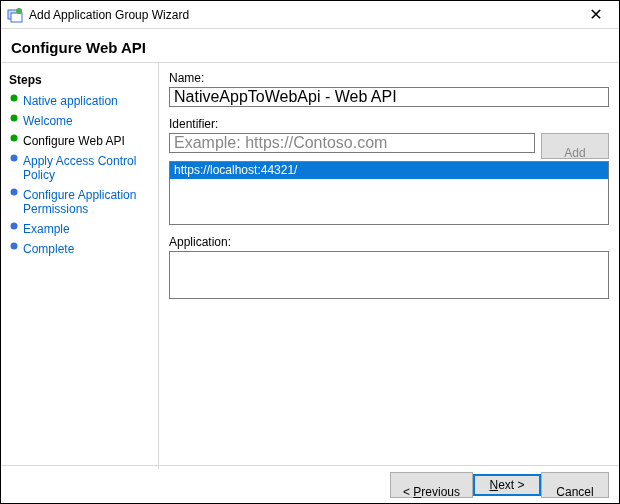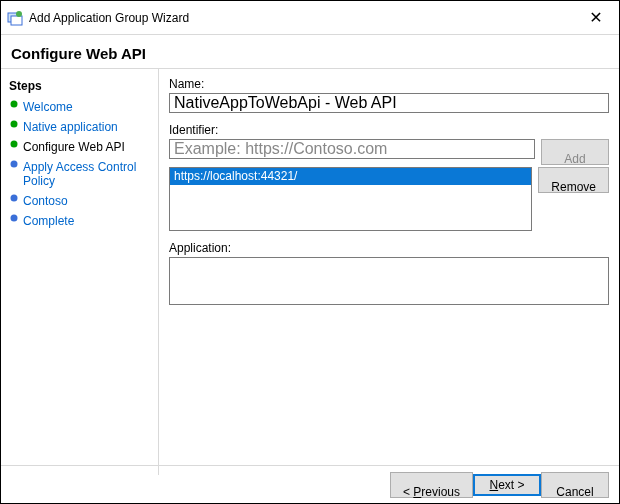--- a/index.html
+++ b/index.html
@@ -11,21 +11,21 @@
     color: #000;
     width: 620px;
     height: 504px;
     border: 1px solid #000;
     position: relative;
     overflow: hidden;
   }
   .titlebar {
     display: flex;
     align-items: center;
-    height: 34px;
+    height: 28px;
     padding: 0 6px;
     border-bottom: 1px solid #d9d9d9;
   }
   .titlebar .app-icon {
     width: 16px; height: 16px;
     margin-right: 6px;
     display: inline-block;
   }
   .titlebar .title {
     flex: 1;
@@ -167,53 +167,61 @@
 
   <div class="sidebar">
     <div class="sidebar-hdr">Steps</div>
 
     <div class="step">
       <span class="bullet">
         <svg width="8" height="8">
             <circle cx="4" cy="4" r="3.5" fill="#00a000"></circle>
           </svg>
       </span>
+      <span class="lbl">Native application</span>
+    </div>
+    <div class="step">
+      <span class="bullet">
+        <svg width="8" height="8">
+            <circle cx="4" cy="4" r="3.5" fill="#00a000"></circle>
+          </svg>
+      </span>
       <span class="lbl">Welcome</span>
     </div>
-    <div class="step">
+    <div class="step current">
       <span class="bullet">
         <svg width="8" height="8">
             <circle cx="4" cy="4" r="3.5" fill="#00a000"></circle>
           </svg>
       </span>
-      <span class="lbl">Native application</span>
-    </div>
-    <div class="step current">
-      <span class="bullet">
-        <svg width="8" height="8">
-            <circle cx="4" cy="4" r="3.5" fill="#00a000"></circle>
-          </svg>
-      </span>
       <span class="lbl">Configure Web API</span>
     </div>
     <div class="step">
       <span class="bullet">
         <svg width="8" height="8">
             <circle cx="4" cy="4" r="3.5" fill="#3a6fd8"></circle>
           </svg>
       </span>
       <span class="lbl">Apply Access Control Policy</span>
     </div>
     <div class="step">
       <span class="bullet">
         <svg width="8" height="8">
             <circle cx="4" cy="4" r="3.5" fill="#3a6fd8"></circle>
           </svg>
       </span>
-      <span class="lbl">Contoso</span>
+      <span class="lbl">Configure Application Permissions</span>
+    </div>
+    <div class="step">
+      <span class="bullet">
+        <svg width="8" height="8">
+            <circle cx="4" cy="4" r="3.5" fill="#3a6fd8"></circle>
+          </svg>
+      </span>
+      <span class="lbl">Example</span>
     </div>
     <div class="step">
       <span class="bullet">
         <svg width="8" height="8">
             <circle cx="4" cy="4" r="3.5" fill="#3a6fd8"></circle>
           </svg>
       </span>
       <span class="lbl">Complete</span>
     </div>
   </div>
@@ -228,21 +236,20 @@
     <div class="field-label">Identifier:</div>
     <div class="id-row">
       <input class="text-input" type="text" placeholder="Example: https://Contoso.com" style="">
       <button class="btn" disabled="">Add</button>
     </div>
 
     <div class="list-wrap">
       <div class="listbox">
         <div class="list-item selected">https://localhost:44321/</div>
       </div>
-      <button class="btn">Remove</button>
     </div>
 
     <div style="height:10px"></div>
     <div class="field-label">Application:</div>
     <textarea class="desc-box" style=""></textarea>
 
   </div>
 </div>
 
 <div class="footer">

